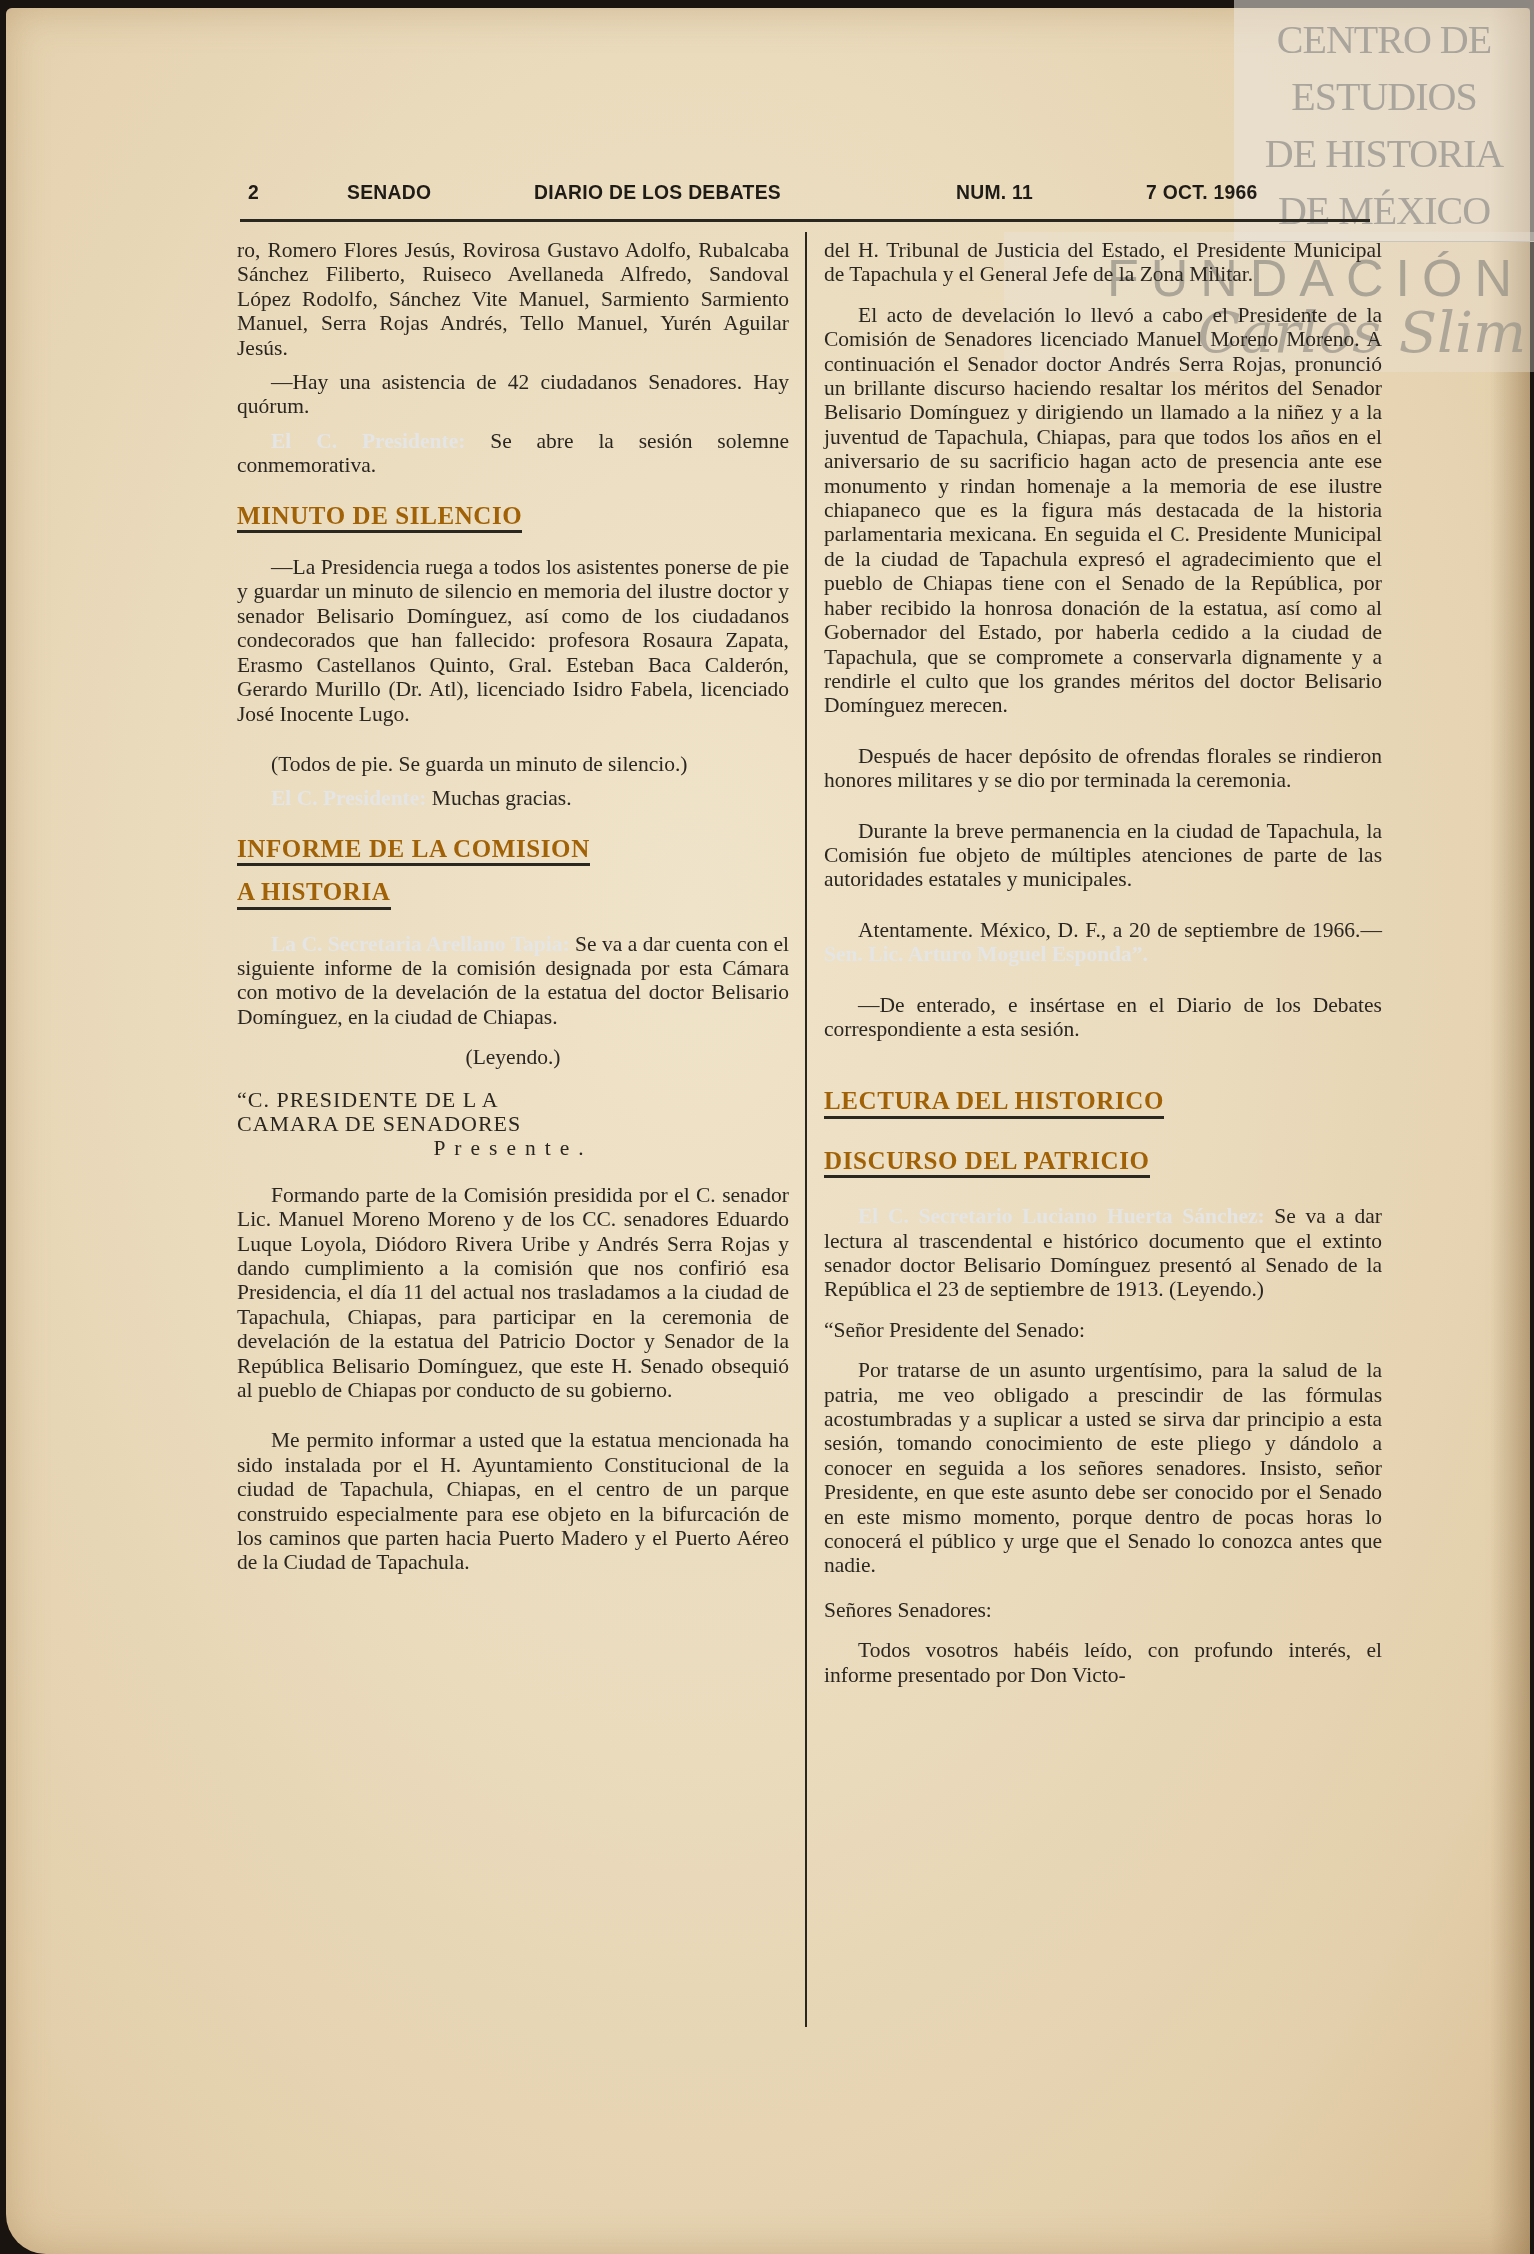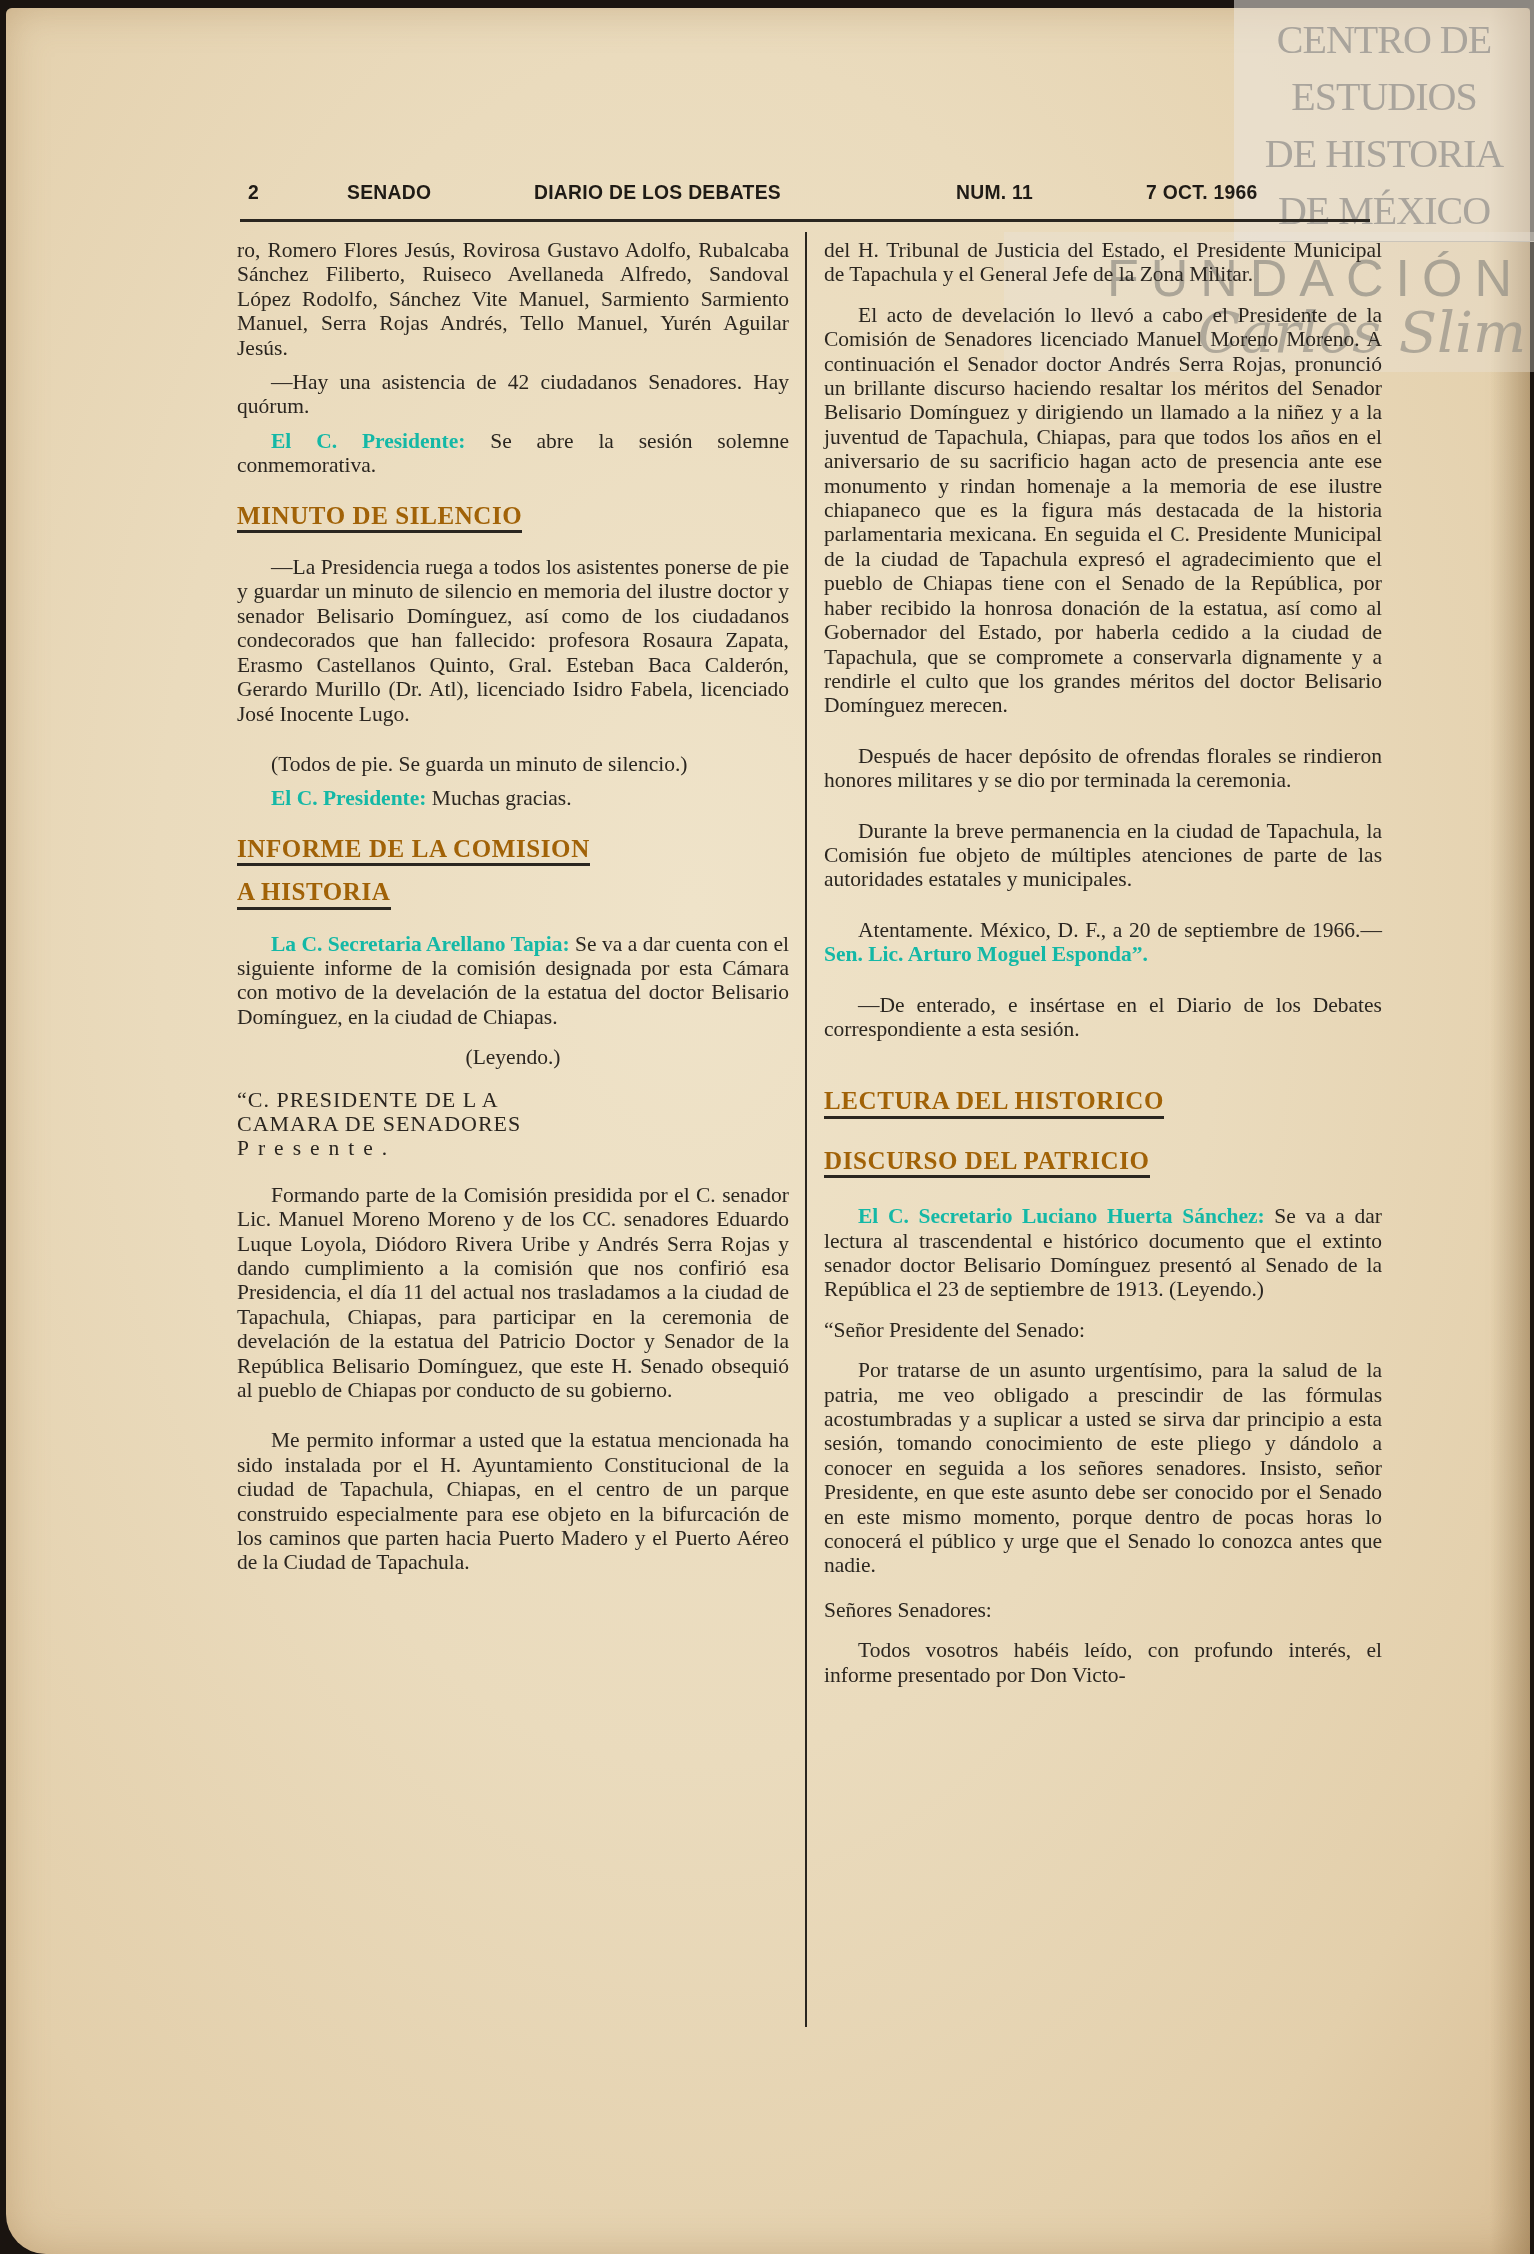--- a/index.html
+++ b/index.html
@@ -59,31 +59,31 @@
     text-align: justify; hyphens: manual;
   }
   .col.left { left: 237px; }
   .col.right { left: 824px; width: 558px; }
   .vrule {
     position: absolute; left: 805px; top: 232px; width: 2px; height: 1795px;
     background: #2a2620;
   }
   p { margin: 0 0 10px 0; }
   p.ind { text-indent: 34px; }
-  b { font-weight: bold; color: #14b8a6; }
+  b { font-weight: bold; color: #e5e5e5; }
   .heading {
     font-family: "Liberation Serif", serif; font-weight: bold; font-size: 25px;
     letter-spacing: 0.6px; color: #a16207;
     display: inline-block; border-bottom: 3px solid #2a2620; padding-bottom: 2px;
     margin: 0;
   }
   .hblock { margin: 26px 0 22px 0; }
   .center { text-align: center; }
   .caps { letter-spacing: 1px; text-align: left; font-size: 22px; }
-  .spaced { letter-spacing: 9px; text-align: left; }
+  .spaced { letter-spacing: 9px; text-align: center; }
   .gap { height: 16px; }
 </style>
 </head>
 <body>
 
 <div class="page"></div>
 
 <div class="watermark">
   <span class="wm-line">CENTRO DE</span>
   <span class="wm-line">ESTUDIOS</span>

